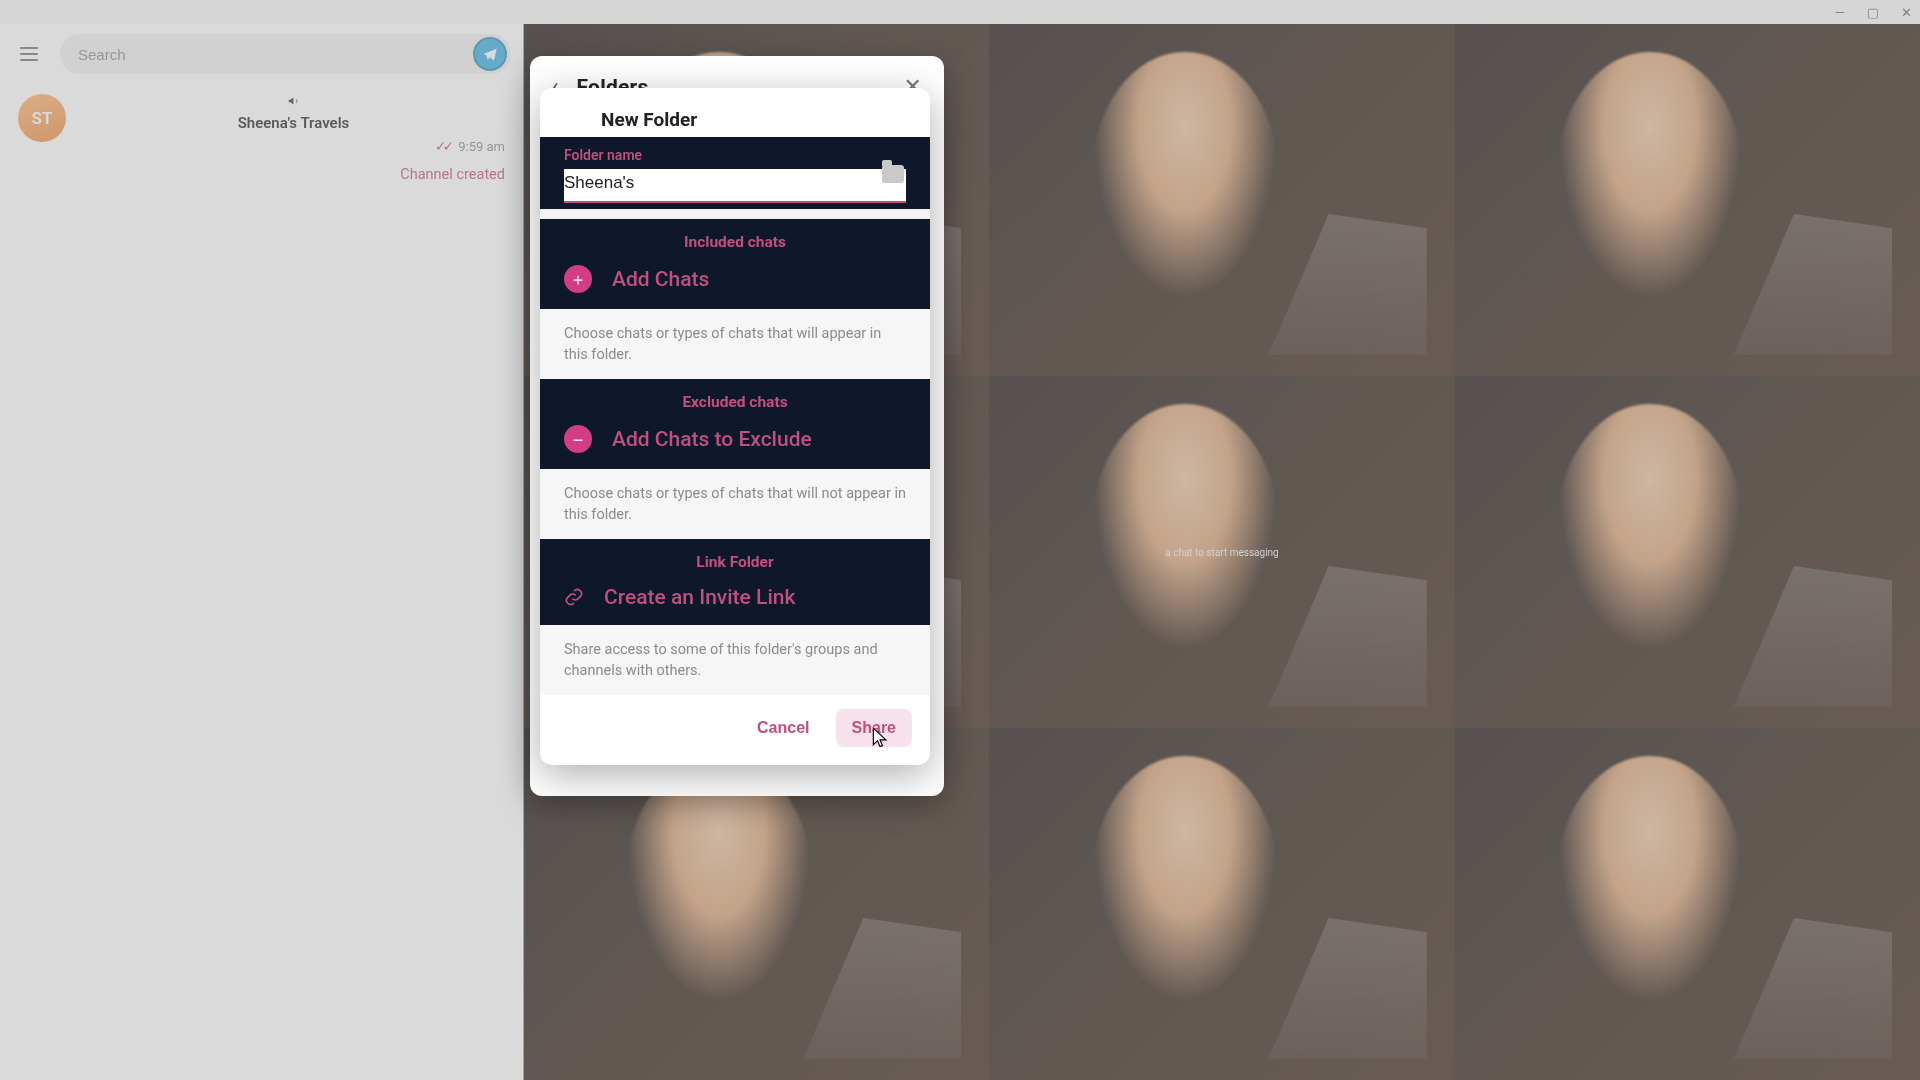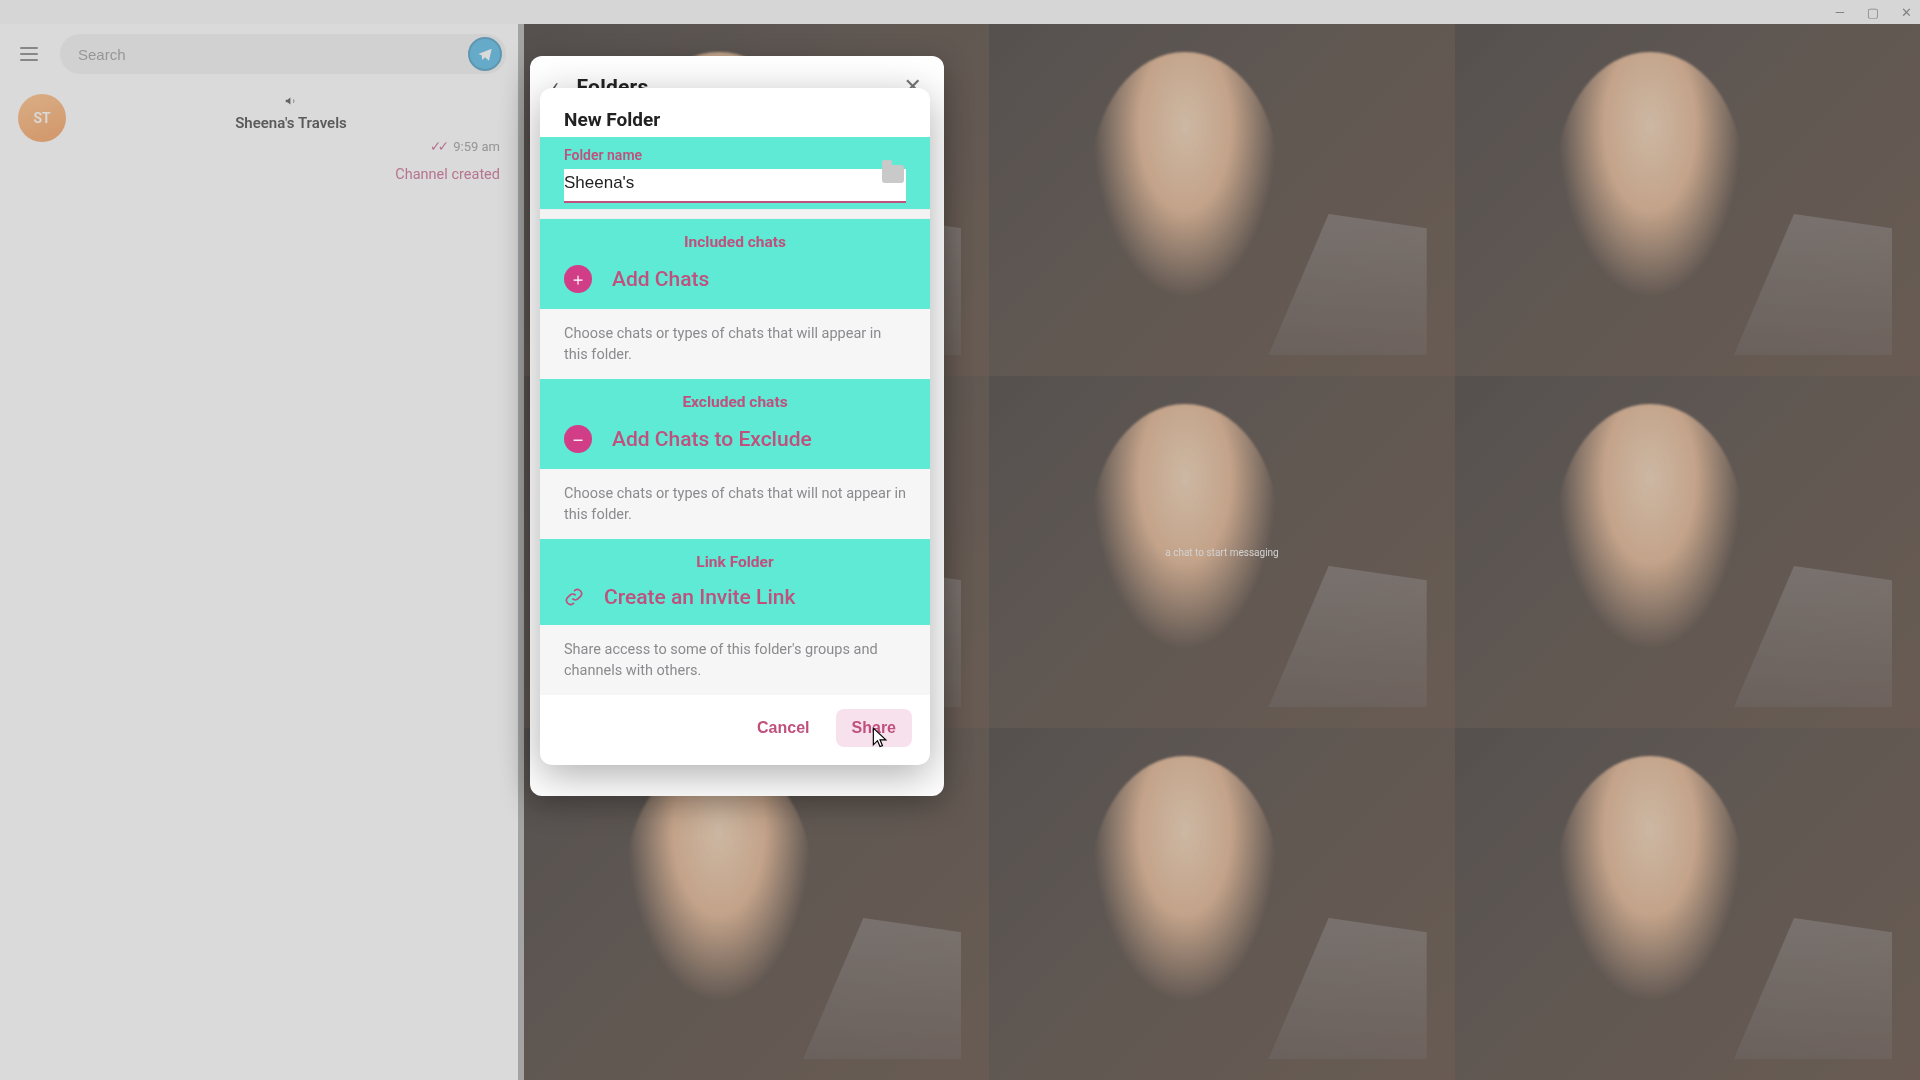--- a/index.html
+++ b/index.html
@@ -14,21 +14,21 @@
   }
   .window-chrome span { cursor: default; }
 
   .app {
     position: absolute; top: 24px; left: 0; right: 0; bottom: 0;
     display: flex;
   }
 
   
   .sidebar {
-    width: 524px; flex-shrink: 0; background: #fff; border-right: 6px solid #a3a3a3;
+    width: 524px; flex-shrink: 0; background: #fff; border-right: 1px solid #a3a3a3;
     display: flex; flex-direction: column;
   }
   .sidebar-top {
     display: flex; align-items: center; gap: 14px; padding: 10px 12px;
   }
   .menu-btn {
     width: 34px; height: 34px; display: flex; flex-direction: column; justify-content: center;
     align-items: center; gap: 4px; cursor: pointer;
   }
   .menu-btn div { width: 18px; height: 2px; background: #707070; border-radius: 1px; }
@@ -48,21 +48,21 @@
   }
   .send-btn svg { width: 16px; height: 16px; fill: #fff; }
 
   .chat-item {
     display: flex; align-items: flex-start; gap: 16px; padding: 10px 18px;
     cursor: pointer;
   }
   .avatar {
     width: 48px; height: 48px; border-radius: 50%;
     background: linear-gradient(160deg,#ffb36d,#f08a3c);
-    color: #fff; font-weight: 600; font-size: 14px;
+    color: #fff; font-weight: 600; font-size: 17px;
     display: flex; align-items: center; justify-content: center; flex-shrink: 0;
   }
   .chat-meta { flex: 1; }
   .chat-line1 { display: flex; align-items: center; gap: 6px; flex-direction: column; }
   .speaker-icon { width: 14px; height: 14px; fill: #333; }
   .chat-name { font-weight: 600; color: #222; font-size: 15px; }
   .chat-line1-right { margin-left: auto; display: flex; align-items: center; gap: 4px; color: #888; font-size: 13px; }
   .dbl-check { color: #c0507e; font-size: 14px; letter-spacing: -4px; margin-right: 4px; }
   .chat-sub { color: #c0507e; font-size: 14.5px; margin-top: 12px; text-align: right; }
 
@@ -119,23 +119,23 @@
   .folders-close { margin-left: auto; font-size: 22px; color: #777; }
 
   
   .dialog {
     position: absolute; z-index: 8; left: 540px; top: 88px;
     width: 390px; background: #fff; border-radius: 12px;
     box-shadow: 0 10px 40px rgba(0,0,0,0.32);
     overflow: hidden;
   }
   .dlg-head { padding: 20px 24px 6px; }
-  .dlg-title { font-size: 19px; font-weight: 700; color: #222; }
-
-  .section { background: #5eead4; }
+  .dlg-title { font-size: 19px; font-weight: 700; color: #222; margin-left: 37px; }
+
+  .section { background: #0f172a; }
   .section-pad { padding: 10px 24px 6px; }
 
   .field-label { font-size: 14px; color: #c0507e; font-weight: 600; }
   .field-row { position: relative; margin-top: 6px; }
   .field-input {
     width: 100%; border: none; border-bottom: 2px solid #c0507e;
     font-size: 17px; color: #222; padding: 4px 30px 8px 0; outline: none;
   }
   .folder-icon {
     position: absolute; right: 2px; top: -4px; width: 22px; height: 18px;

